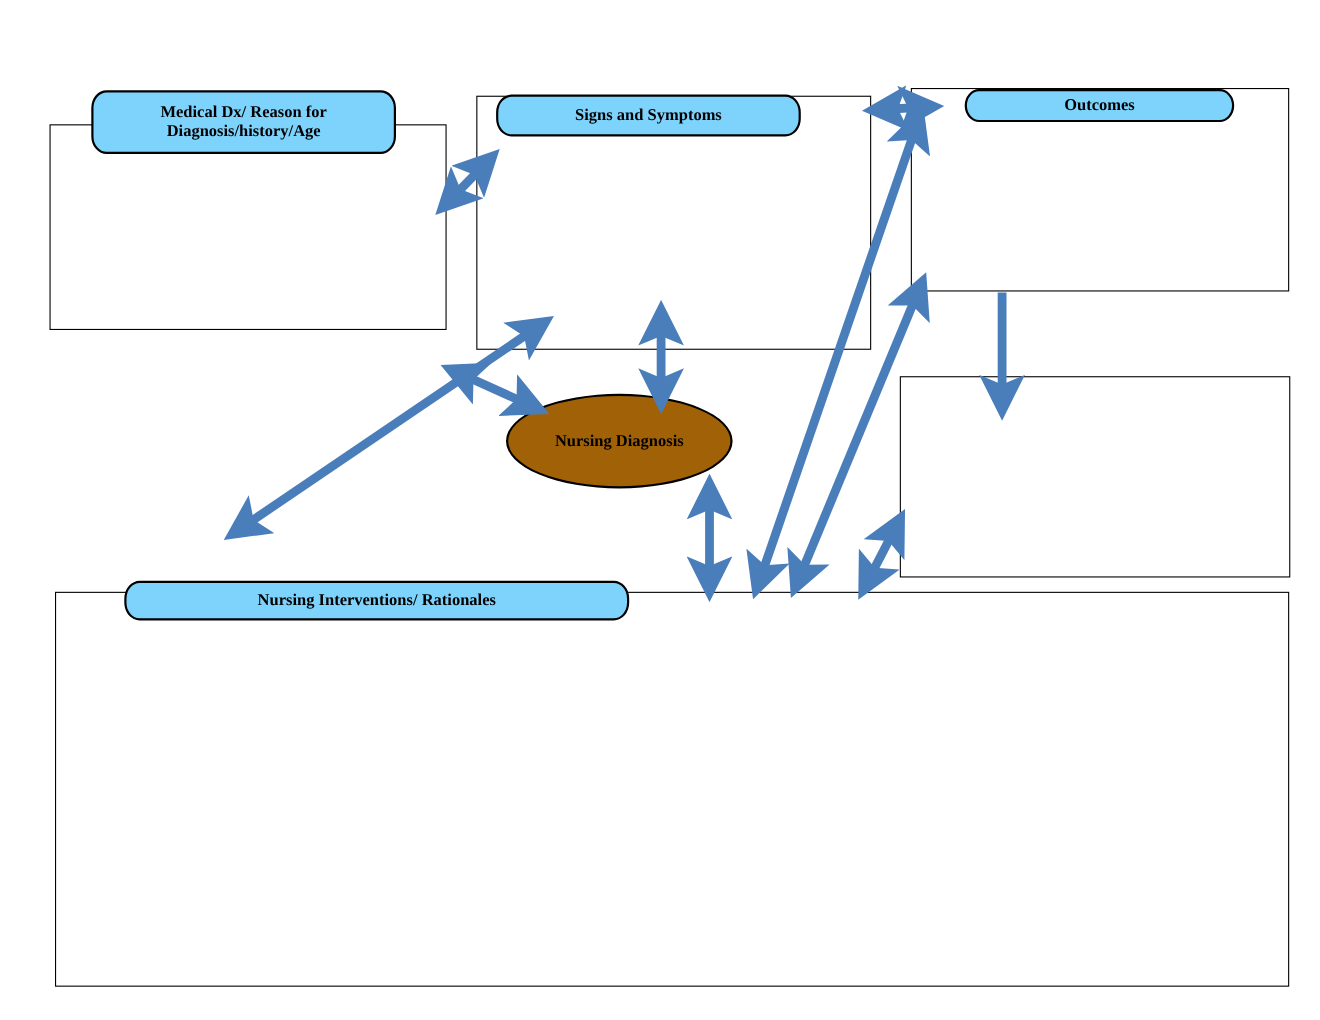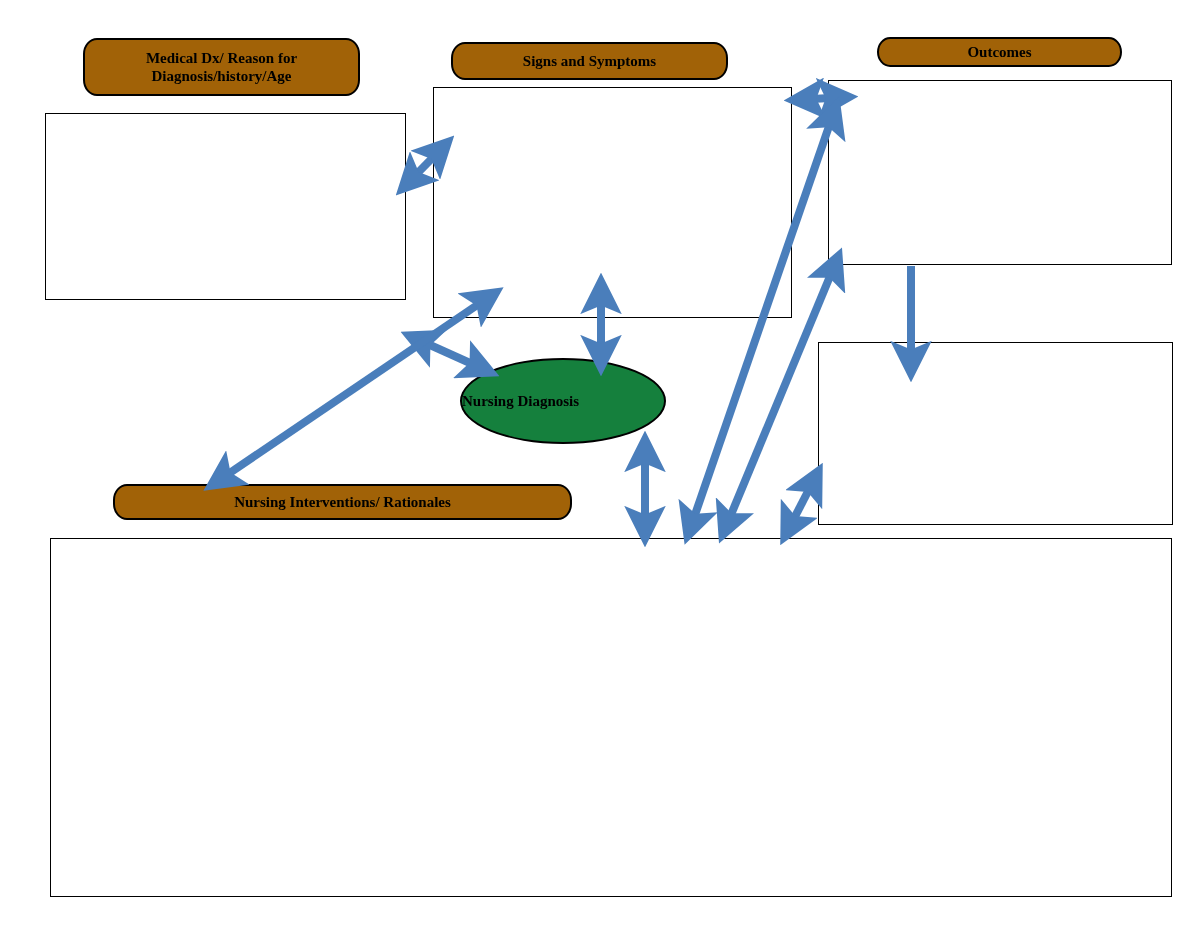--- a/index.html
+++ b/index.html
@@ -12,31 +12,32 @@
     width: 1200px;
     height: 927px;
     background: #ffffff;
     font-family: "Liberation Serif", "DejaVu Serif", serif;
     overflow: hidden;
   }
   .banner {
     position: absolute;
     border: 2px solid #000000;
     border-radius: 14px / 16px;
-    background: #a16207;
+    background: #7dd3fc;
     display: flex;
     align-items: center;
     justify-content: center;
     text-align: center;
     font-weight: bold;
     font-size: 15px;
     line-height: 1.22;
     color: #000000;
     box-sizing: border-box;
     z-index: 5;
+    margin-top: 44px;
   }
   .panel {
     position: absolute;
     border: 1.6px solid #000000;
     background: #ffffff;
     box-sizing: border-box;
     z-index: 4;
   }
   .field {
     position: absolute;
@@ -54,24 +55,24 @@
     font-style: italic;
     font-weight: bold;
     font-size: 15px;
     color: #000000;
     white-space: nowrap;
   }
   .ellipse {
     position: absolute;
     border: 2px solid #000000;
     border-radius: 50%;
-    background: #15803d;
+    background: #a16207;
     display: flex;
     align-items: center;
-    justify-content: flex-start;
+    justify-content: center;
     font-weight: bold;
     font-size: 15px;
     color: #000000;
     box-sizing: border-box;
     z-index: 4;
   }
   #arrow-layer {
     position: absolute;
     left: 0;
     top: 0;

